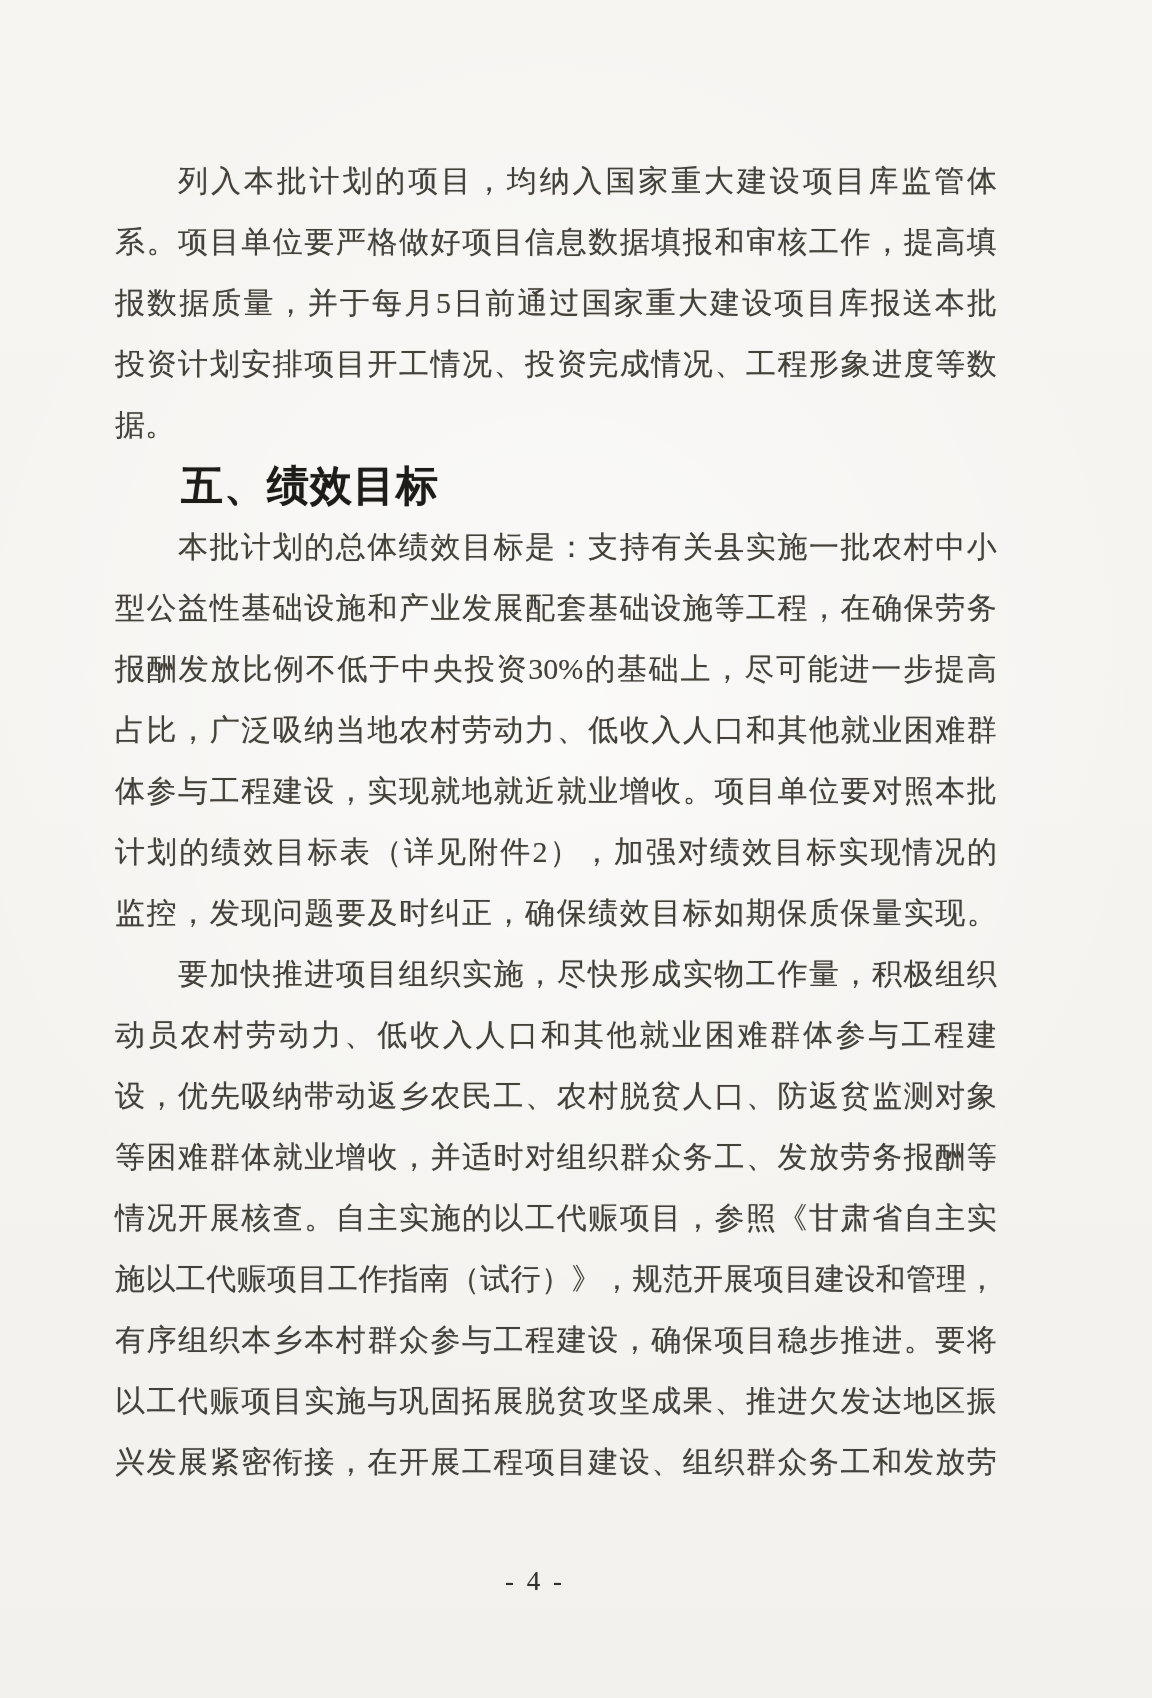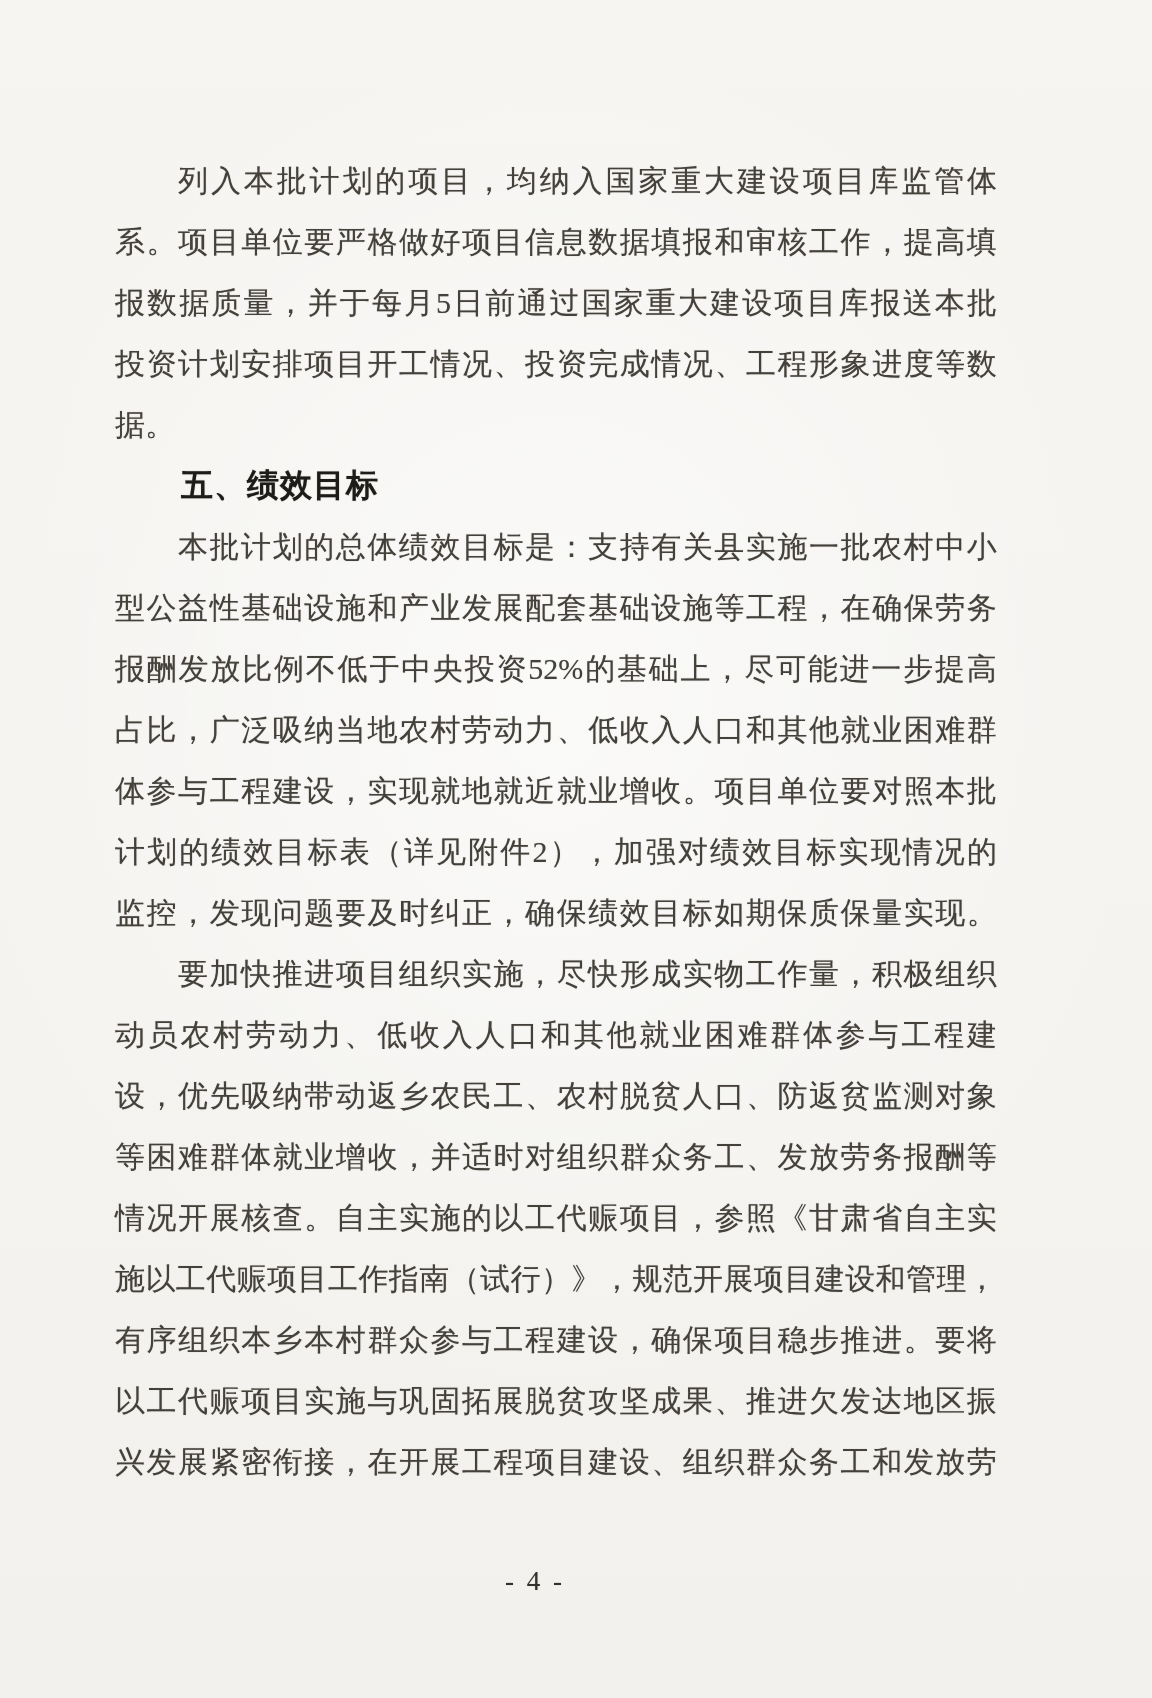--- a/index.html
+++ b/index.html
@@ -41,21 +41,21 @@
     justify-content: space-between;
     white-space: normal;
   }
   .line.ind {
     padding-left: 63px;
   }
   .line.heading {
     padding-left: 66px;
     font-family: "Liberation Sans", "DejaVu Sans", sans-serif;
     font-weight: 700;
-    font-size: 32px;
+    font-size: 42px;
     color: #1d1c19;
     text-shadow: 0 0 1px rgba(20,19,17,0.45);
     letter-spacing: 1px;
   }
   .pagenum {
     position: absolute;
     left: 115px;
     top: 1566px;
     width: 840px;
     text-align: center;
@@ -254,21 +254,21 @@
         <span>放</span>
         <span>比</span>
         <span>例</span>
         <span>不</span>
         <span>低</span>
         <span>于</span>
         <span>中</span>
         <span>央</span>
         <span>投</span>
         <span>资</span>
-        <span> 52%</span>
+        <span> 30%</span>
         <span>的</span>
         <span>基</span>
         <span>础</span>
         <span>上</span>
         <span>，</span>
         <span>尽</span>
         <span>可</span>
         <span>能</span>
         <span>进</span>
         <span>一</span>

